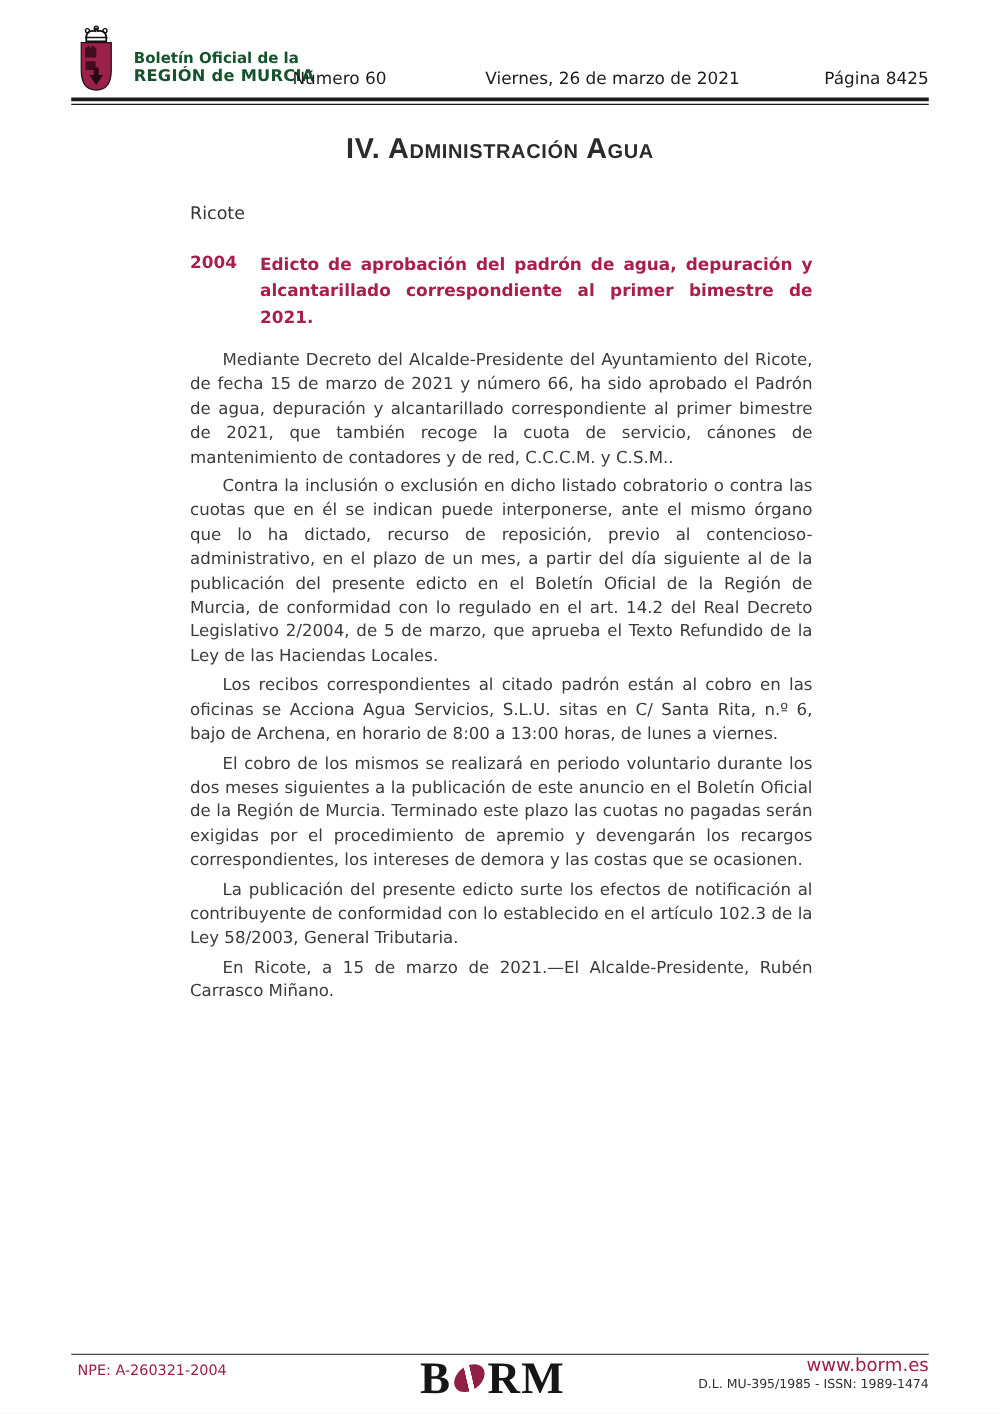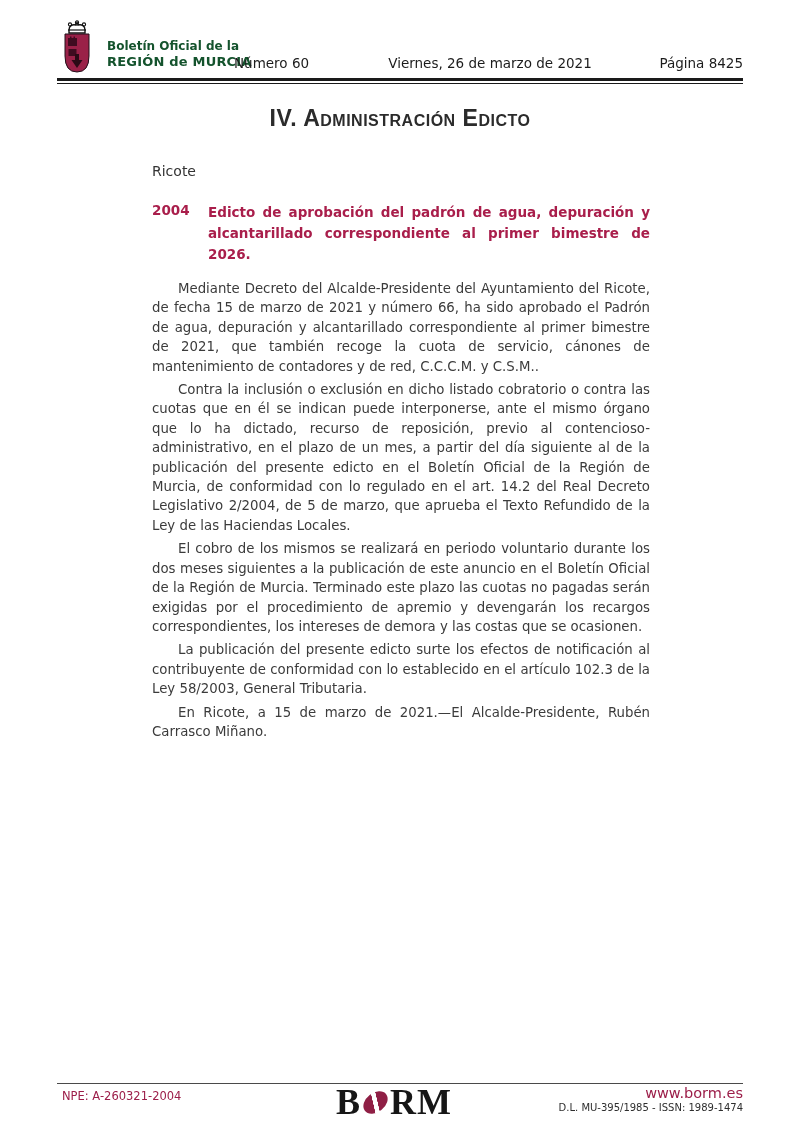--- a/index.html
+++ b/index.html
@@ -85,30 +85,31 @@
       <div class="l2">REGIÓN de MURCIA</div>
     </div>
 
     <div class="hdr-issue">Número 60</div>
     <div class="hdr-date">Viernes, 26 de marzo de 2021</div>
     <div class="hdr-page">Página 8425</div>
     <div class="rule-thick"></div>
     <div class="rule-thin"></div>
   </div>
 
-  <div class="section-title">IV. Administración Edicto</div>
+  <div class="section-title">IV. Administración Agua</div>
   <div class="municipality">Ricote</div>
 
   <div class="content">
     <div class="edicto">
       <div class="num">2004</div>
-      <div class="title">Edicto de aprobación del padrón de agua, depuración y alcantarillado correspondiente al primer bimestre de 2026.</div>
+      <div class="title">Edicto de aprobación del padrón de agua, depuración y alcantarillado correspondiente al primer bimestre de 2021.</div>
     </div>
     <p>Mediante Decreto del Alcalde-Presidente del Ayuntamiento del Ricote, de fecha 15 de marzo de 2021 y número 66, ha sido aprobado el Padrón de agua, depuración y alcantarillado correspondiente al primer bimestre de 2021, que también recoge la cuota de servicio, cánones de mantenimiento de contadores y de red, C.C.C.M. y C.S.M..</p>
     <p>Contra la inclusión o exclusión en dicho listado cobratorio o contra las cuotas que en él se indican puede interponerse, ante el mismo órgano que lo ha dictado, recurso de reposición, previo al contencioso-administrativo, en el plazo de un mes, a partir del día siguiente al de la publicación del presente edicto en el Boletín Oficial de la Región de Murcia, de conformidad con lo regulado en el art. 14.2 del Real Decreto Legislativo 2/2004, de 5 de marzo, que aprueba el Texto Refundido de la Ley de las Haciendas Locales.</p>
+    <p>Los recibos correspondientes al citado padrón están al cobro en las oficinas se Acciona Agua Servicios, S.L.U. sitas en C/ Santa Rita, n.º 6, bajo de Archena, en horario de 8:00 a 13:00 horas, de lunes a viernes.</p>
     <p>El cobro de los mismos se realizará en periodo voluntario durante los dos meses siguientes a la publicación de este anuncio en el Boletín Oficial de la Región de Murcia. Terminado este plazo las cuotas no pagadas serán exigidas por el procedimiento de apremio y devengarán los recargos correspondientes, los intereses de demora y las costas que se ocasionen.</p>
     <p>La publicación del presente edicto surte los efectos de notificación al contribuyente de conformidad con lo establecido en el artículo 102.3 de la Ley 58/2003, General Tributaria.</p>
     <p>En Ricote, a 15 de marzo de 2021.—El Alcalde-Presidente, Rubén Carrasco Miñano.</p>
   </div>
 
   <div>
     <div class="foot-rule"></div>
     <div class="npe">NPE: A-260321-2004</div>
     <div class="borm-logo"><span>B</span><span class="borm-o"></span><span>RM</span></div>
     <div class="foot-right">

